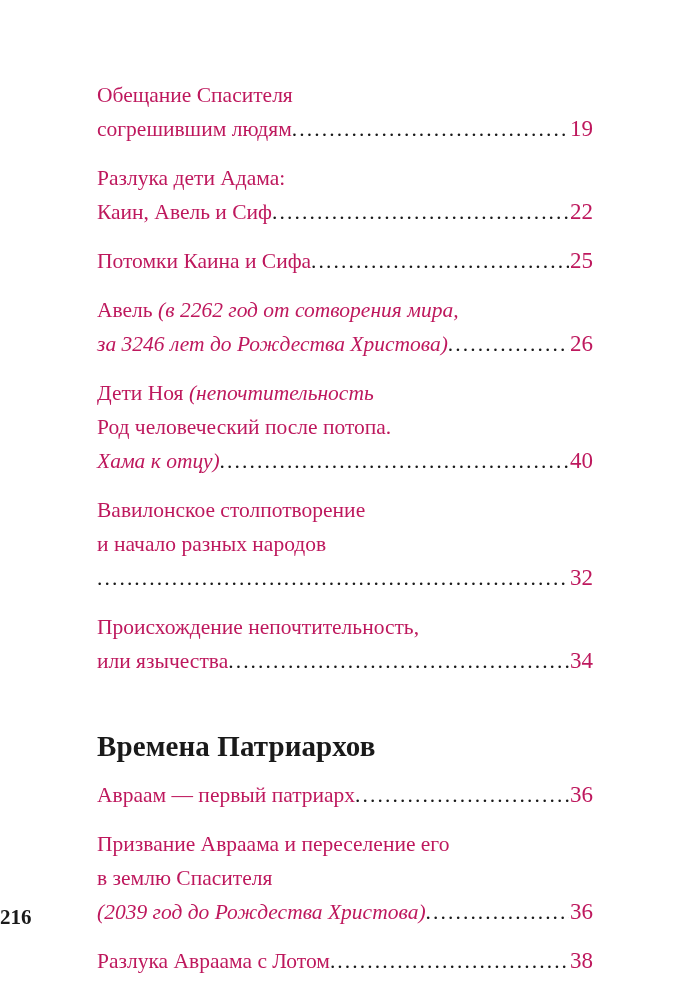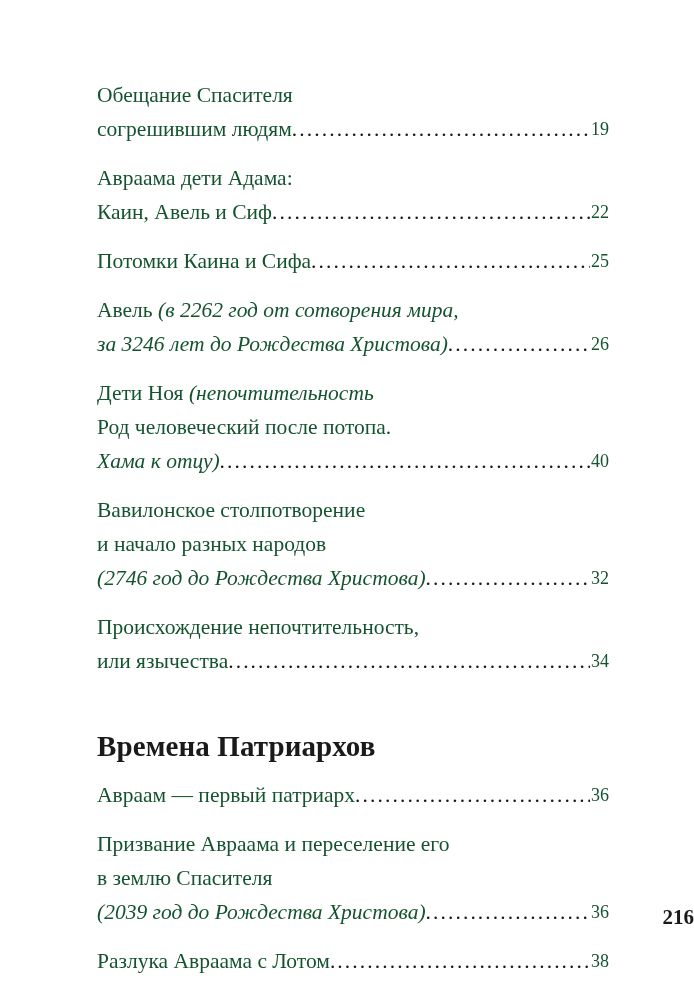--- a/index.html
+++ b/index.html
@@ -27,24 +27,24 @@
 
   .toc {
     position: absolute;
     left: 97px;
     top: 78px;
     width: 512px;
   }
 
   
   .entry {
-    margin: 0 0 15px 0;
+    margin: 0 16px 15px 0;
     font-size: 21.5px;
     line-height: 34px;
-    color: #14532d;
+    color: #be185d;
   }
 
   .entry-line {
     display: block;
     white-space: nowrap;
   }
 
   
   .entry-last {
     display: flex;
@@ -69,21 +69,21 @@
   }
 
   .leader::before {
     content: "........................................................................................................................";
   }
 
   .page-num {
     flex: 0 0 auto;
     text-align: right;
     padding-left: 1px;
-    font-size: 18px;
+    font-size: 23px;
     white-space: nowrap;
   }
 
   .ital {
     font-style: italic;
   }
 
   
   .entry.spaced-after {
     margin-bottom: 52px;
@@ -95,21 +95,21 @@
     line-height: 32px;
     margin: 0 0 16px 0;
     letter-spacing: 0.1px;
   }
 
   .folio {
     position: absolute;
     left: 0;
     top: 905px;
     width: 694px;
-    text-align: right;
+    text-align: left;
     font-size: 21px;
     font-weight: bold;
     color: #1a1a1a;
   }
 </style>
 </head>
 <body>
 
 <div class="page">
 
@@ -118,21 +118,21 @@
     <div class="entry">
       <span class="entry-line">Обещание Спасителя</span>
       <span class="entry-last">
         <span class="entry-title-text">согрешившим людям </span>
         <span class="leader"></span>
         <span class="page-num">19</span>
       </span>
     </div>
 
     <div class="entry">
-      <span class="entry-line">Авраама дети Адама:</span>
+      <span class="entry-line">Разлука дети Адама:</span>
       <span class="entry-last">
         <span class="entry-title-text">Каин, Авель и Сиф</span>
         <span class="leader"></span>
         <span class="page-num">22</span>
       </span>
     </div>
 
     <div class="entry">
       <span class="entry-last">
         <span class="entry-title-text">Потомки Каина и Сифа</span>
@@ -157,21 +157,20 @@
         <span class="entry-title-text ital">Хама к отцу) </span>
         <span class="leader"></span>
         <span class="page-num">40</span>
       </span>
     </div>
 
     <div class="entry">
       <span class="entry-line">Вавилонское столпотворение</span>
       <span class="entry-line">и начало разных народов</span>
       <span class="entry-last">
-        <span class="entry-title-text ital">(2746 год до Рождества Христова) </span>
         <span class="leader"></span>
         <span class="page-num">32</span>
       </span>
     </div>
 
     <div class="entry spaced-after">
       <span class="entry-line">Происхождение непочтительность,</span>
       <span class="entry-last">
         <span class="entry-title-text">или язычества</span>
         <span class="leader"></span>

